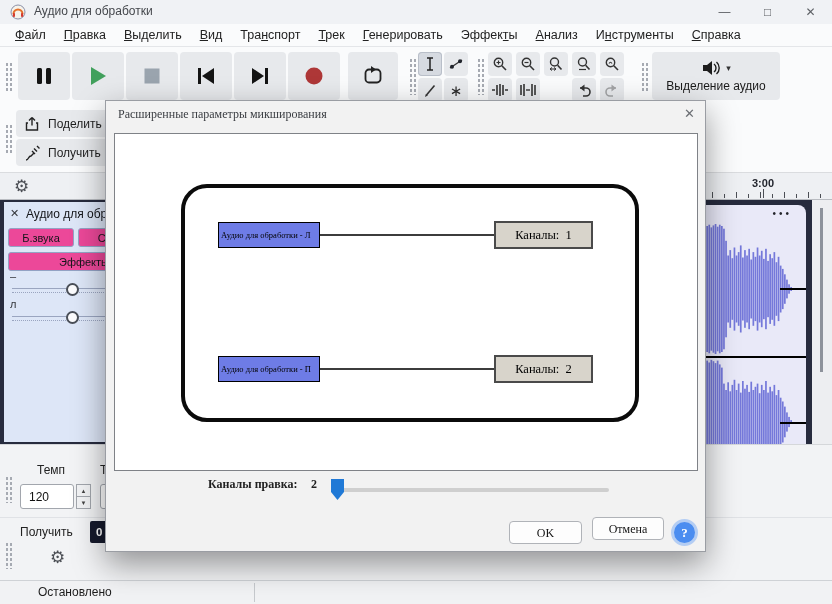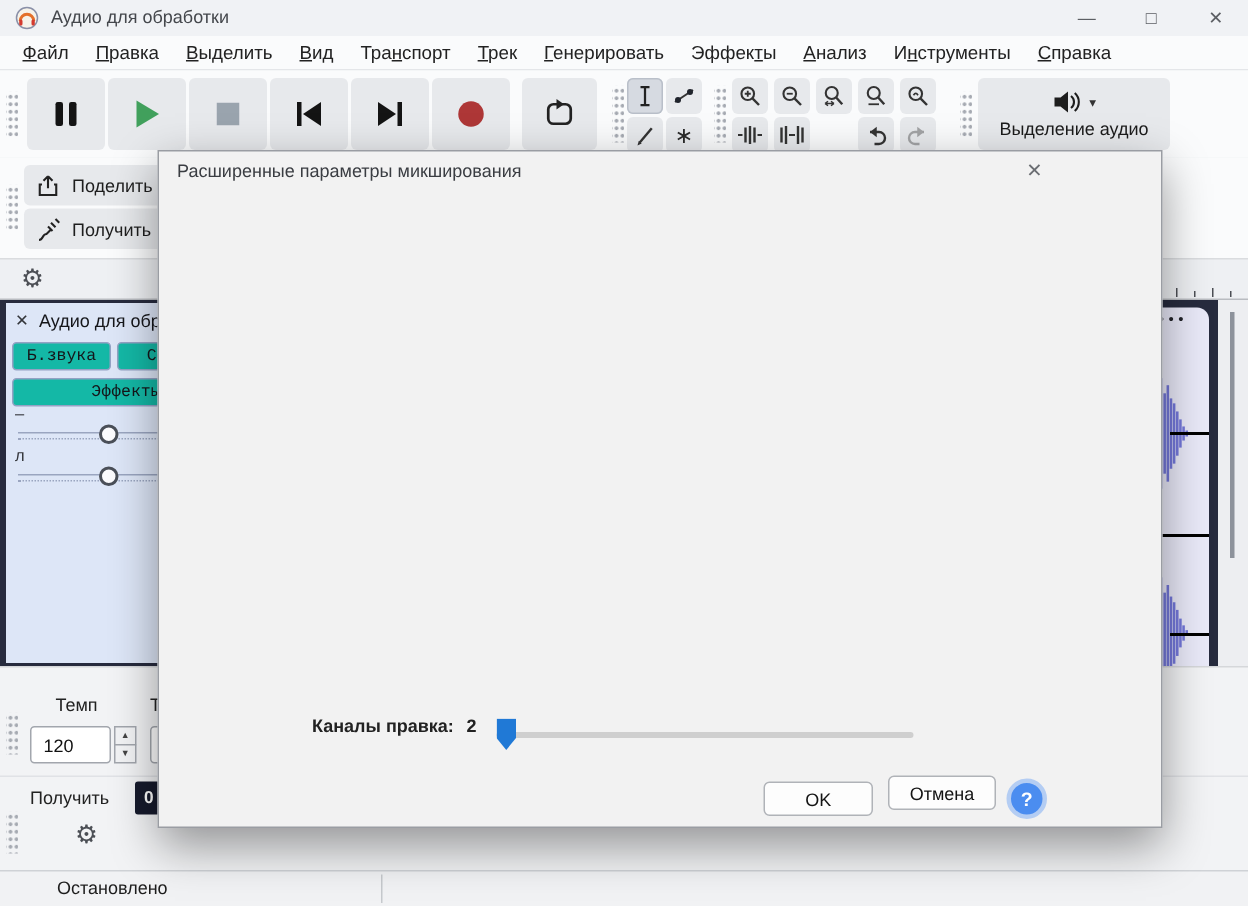--- a/index.html
+++ b/index.html
@@ -30,44 +30,44 @@
              padding:0 8px;font-size:12px;color:#1e1e1e;box-sizing:border-box;}
   
   #ruler{left:0;top:172px;width:832px;height:28px;background:#eef0f3;border-top:1px solid #dadcdf;
          border-bottom:1px solid #b9bcc1;box-sizing:border-box;}
   .tick{position:absolute;bottom:1px;width:1px;background:#4c4f55;}
   #ruler-label{position:absolute;left:743px;top:4px;width:40px;text-align:center;
                font-size:11px;font-weight:bold;color:#23262e;}
   
   #track-area{left:0;top:200px;width:832px;height:244px;background:#272b3e;overflow:hidden;}
   #track-panel{left:4px;top:2px;width:158px;height:240px;background:#dde6f7;overflow:hidden;}
-  .tp-btn{position:absolute;height:19px;background:#14b8a6;border:1px solid #93a2c4;border-radius:3px;
-          font-size:11px;color:#15161a;text-align:center;line-height:18px;box-sizing:border-box;font-family:Liberation Mono, monospace;}
+  .tp-btn{position:absolute;height:19px;background:#ec4899;border:1px solid #93a2c4;border-radius:3px;
+          font-size:11px;color:#15161a;text-align:center;line-height:18px;box-sizing:border-box;}
   .sl-track{position:absolute;height:3px;border-top:1px solid #9aa5c0;border-bottom:1px dotted #9aa5c0;width:140px;left:8px;}
   .sl-thumb{position:absolute;width:13px;height:13px;border-radius:50%;background:#fbfbfd;border:2px solid #4a4f58;box-sizing:border-box;}
   #clip{left:134px;top:5px;width:672px;height:239px;background:#e9e9f8;border-radius:8px 8px 0 0;overflow:hidden;}
   #clip-dots{position:absolute;right:14px;top:3px;font-size:10px;letter-spacing:3px;color:#23242a;}
   #scroll-gutter{left:812px;top:0;width:20px;height:244px;background:#edeef1;}
   #vscroll-thumb{left:8px;top:8px;width:3px;height:164px;background:#8d929b;}
   
   #dock3{left:0;top:444px;width:832px;height:136px;background:#f2f3f5;border-top:1px solid #d5d7da;box-sizing:border-box;}
   .lbl{font-size:12px;color:#222;}
   .field{background:#ffffff;border:1px solid #a2a6ad;border-radius:3px;font-size:12px;color:#111;
          box-sizing:border-box;display:flex;align-items:center;padding-left:8px;}
   .spin{background:#f2f3f5;border:1px solid #a2a6ad;box-sizing:border-box;font-size:6px;color:#444;
         display:flex;align-items:center;justify-content:center;}
   .darkfield{background:#161a2c;color:#ffffff;border-radius:2px;display:flex;align-items:center;
              font-size:11.5px;font-weight:bold;letter-spacing:2px;padding:0 6px;box-sizing:border-box;}
   .gear{font-size:17px;color:#4c4f55;}
   
   #statusbar{left:0;top:580px;width:832px;height:24px;background:#f1f2f4;border-top:1px solid #cfd2d6;box-sizing:border-box;}
   .status-text{font-size:12px;color:#1d1d1d;top:4px;}
   
-  #dialog{left:105px;top:100px;width:670px;height:452px;background:#f2f2f2;border:1px solid #9a9da3;
-          box-shadow:0 12px 30px rgba(0,0,0,.4);z-index:10;box-sizing:border-box;}
+  #dialog{left:105px;top:100px;width:601px;height:452px;background:#f2f2f2;border:1px solid #9a9da3;
+          box-shadow:0 12px 30px rgba(0,0,0,.4);z-index:10;box-sizing:border-box;font-family:Liberation Serif, serif;}
   #dlg-title{left:0;top:0;width:599px;height:26px;}
   #dlg-title-text{left:12px;top:6px;font-size:12px;color:#3a3d42;}
   #dlg-close{right:10px;top:5px;font-size:13px;color:#6b6e73;}
   #dlg-panel{left:8px;top:32px;width:584px;height:338px;background:#ffffff;border:1px solid #7f8287;box-sizing:border-box;}
   #mixer-outline{left:66px;top:50px;width:458px;height:238px;border:4px solid #0b0b0b;border-radius:26px;box-sizing:border-box;}
   .trackbox{position:absolute;width:102px;height:26px;background:#6e7ce6;border:1px solid #000;
             font-size:8.5px;color:#000;line-height:25px;padding-left:2px;white-space:nowrap;overflow:hidden;box-sizing:border-box;}
   .mixline{position:absolute;width:174px;height:2px;background:#3c3c3c;}
   .chanbox{position:absolute;width:99px;height:28px;background:#d8d4cb;border:2px solid #4a4a4a;
            font-size:12.5px;color:#000;text-align:center;line-height:25px;white-space:pre;box-sizing:border-box;}
@@ -426,20 +426,29 @@
   <div class="abs" id="statusbar">
     <span class="abs status-text" style="left:38px">Остановлено</span>
     <div class="abs" style="left:254px;top:2px;width:1px;height:19px;background:#c6c9cd"></div>
   </div>
 
   <div class="abs" id="dialog">
     <div class="abs" id="dlg-title">
       <span class="abs" id="dlg-title-text">Расширенные параметры микширования</span>
       <span class="abs" id="dlg-close">✕</span>
     </div>
+    <div class="abs" id="dlg-panel">
+      <div class="abs" id="mixer-outline"></div>
+      <div class="trackbox" style="left:103px;top:88px">Аудио для обработки - Л</div>
+      <div class="trackbox" style="left:103px;top:222px">Аудио для обработки - П</div>
+      <div class="mixline" style="left:205px;top:100px"></div>
+      <div class="mixline" style="left:205px;top:234px"></div>
+      <div class="chanbox" style="left:379px;top:87px">Каналы:  1</div>
+      <div class="chanbox" style="left:379px;top:221px">Каналы:  2</div>
+    </div>
     <span class="abs lbl" style="left:102px;top:376px;font-weight:bold;font-size:12px">Каналы правка:</span>
     <span class="abs lbl" style="left:205px;top:376px;font-weight:bold;font-size:12px">2</span>
     <div class="abs" id="dlg-slider-track"></div>
     <div class="abs" id="dlg-slider-thumb"></div>
     <div class="dlg-btn" style="left:403px;top:420px">OK</div>
     <div class="dlg-btn" style="left:486px;top:416px;width:72px">Отмена</div>
     <div class="abs" id="dlg-help">?</div>
   </div>
 
 </div>

